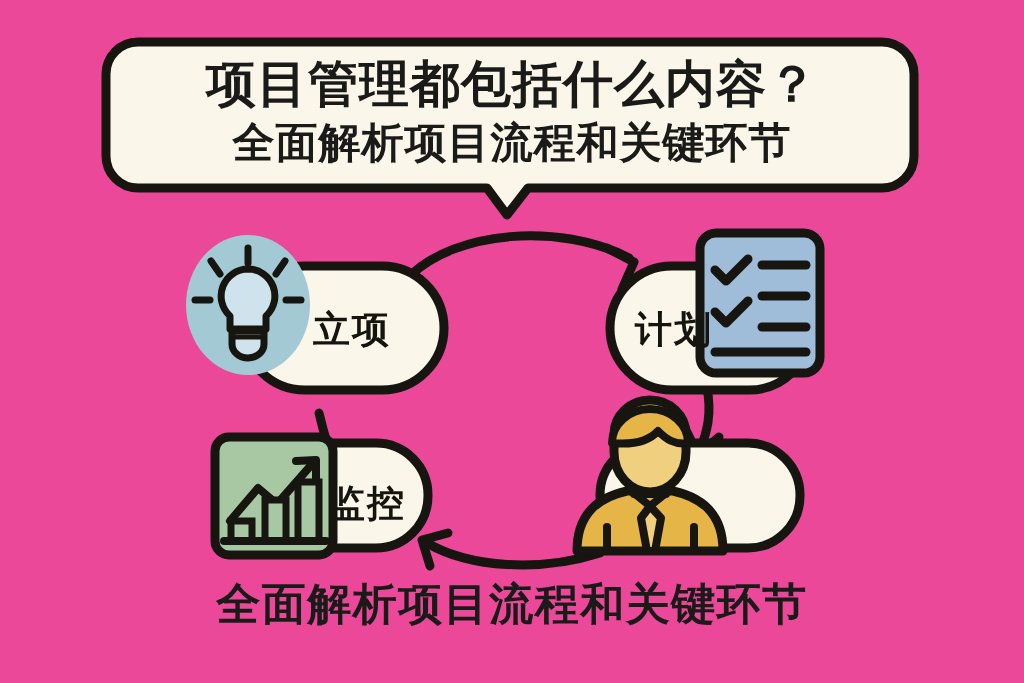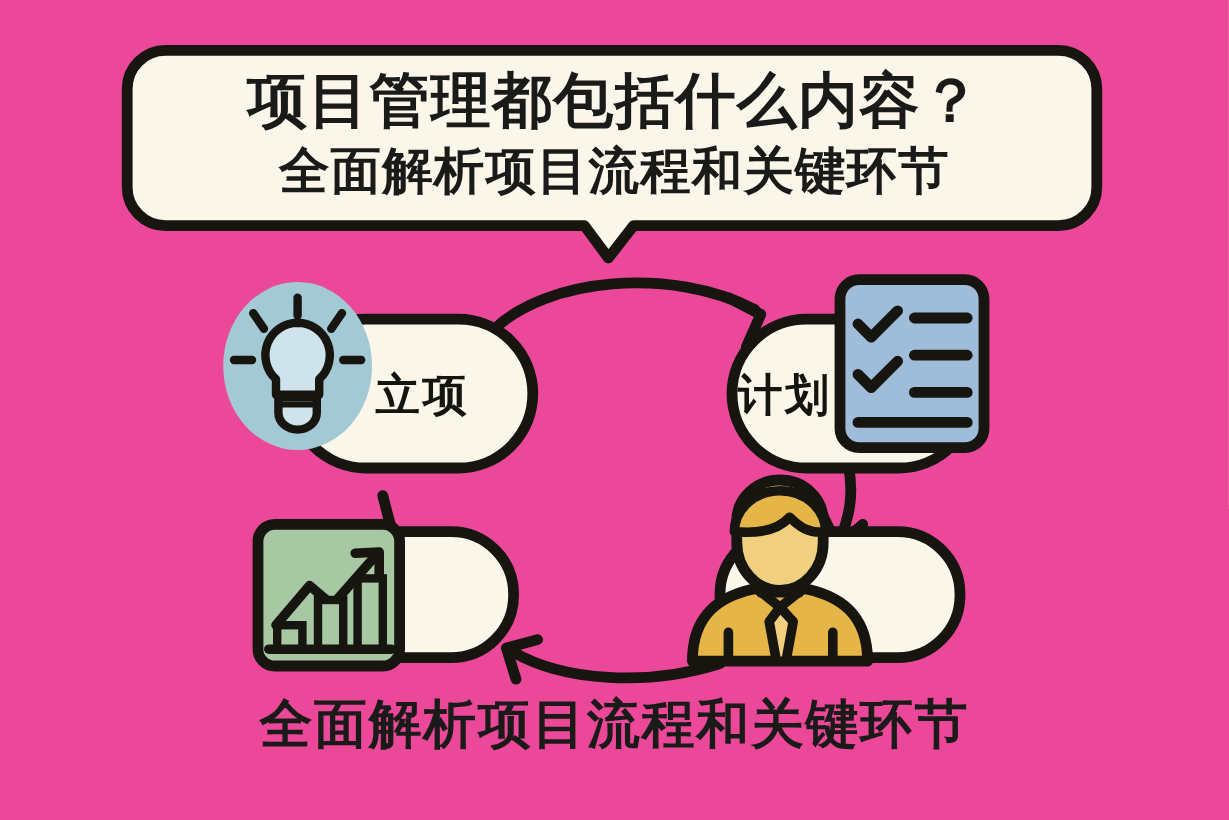--- a/index.html
+++ b/index.html
@@ -58,21 +58,21 @@
   .node-label {
     position: absolute;
     font-size: 37px;
     font-weight: 700;
     color: #15150f;
     letter-spacing: 2px;
     white-space: nowrap;
     font-family: Liberation Mono, monospace;
   }
   #label-lixiang { left: 313px; top: 305px; }
-  #label-jihua   { left: 615px; top: 305px; text-align: center; }
+  #label-jihua   { left: 635px; top: 305px; text-align: center; }
   #label-zhixing { left: 684px; top: 479px; }
   #label-jiankong{ left: 328px; top: 479px; }
 </style>
 </head>
 <body>
 
 <div id="stage">
 
   <svg class="layer" viewBox="0 0 1024 683">
 
@@ -193,16 +193,17 @@
       </g>
     </g>
 
   </svg>
 
   <div class="txt" id="title-line1">项目管理都包括什么内容？</div>
   <div class="txt" id="title-line2">全面解析项目流程和关键环节</div>
 
   <div class="node-label" id="label-lixiang">立项</div>
   <div class="node-label" id="label-jihua">计划</div>
+  <div class="node-label" id="label-jiankong">监控</div>
 
   <div class="txt" id="footer-text">全面解析项目流程和关键环节</div>
 
 </div>
 
 </body></html>

